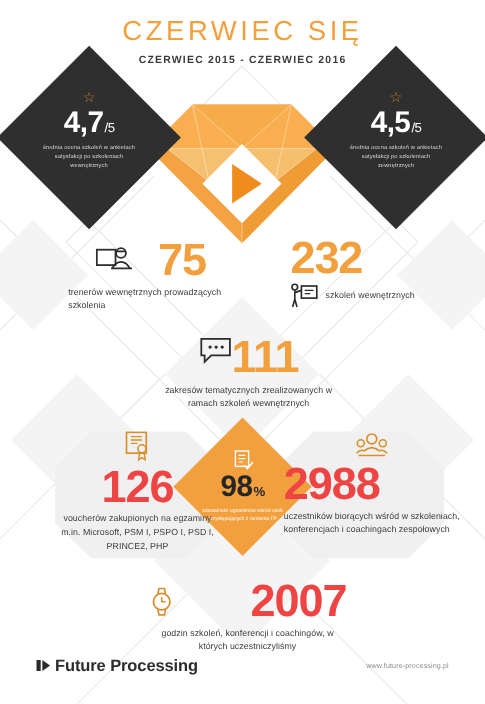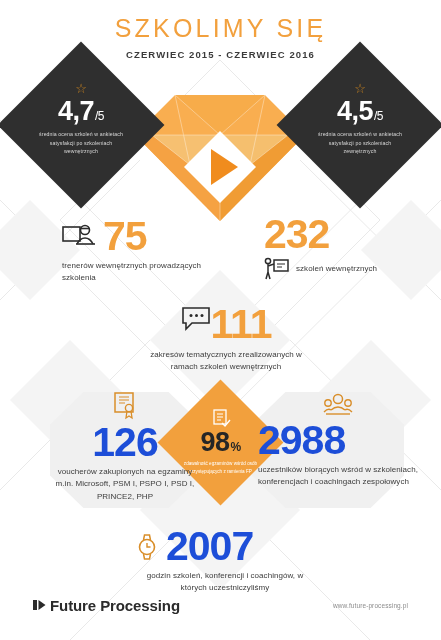--- a/index.html
+++ b/index.html
@@ -52,29 +52,29 @@
 
   
   .gem-wrap{position:absolute;left:120px;top:63px;width:200px;height:160px;z-index:4;}
 
   
   .stat{position:absolute;z-index:7;}
   .stat-num{
     font-size:41px;font-weight:700;line-height:.92;letter-spacing:-1px;
     color:#F2A03D;
   }
-  .stat-num.dark{color:#1d4ed8;}
+  .stat-num.dark{color:#ef4444;}
   .stat-cap{
     font-size:8px;line-height:1.55;color:#3c3c3c;letter-spacing:.05px;
   }
   .icon-svg{display:block;}
 
   
   #stat-75{left:62px;top:218px;width:150px;}
-  #stat-75 .top{display:flex;align-items:center;gap:7px;}
+  #stat-75 .top{display:flex;align-items:center;gap:23px;justify-content:center;}
   #stat-75 .stat-cap{margin-top:4px;}
 
   
   #stat-232{left:264px;top:216px;width:160px;}
   #stat-232 .stat-num{text-align:left;}
   #stat-232 .bottom{display:flex;align-items:center;gap:6px;margin-top:3px;}
 
   
   #stat-111{left:146px;top:306px;width:160px;text-align:center;}
   #stat-111 .top{display:flex;align-items:flex-start;justify-content:center;gap:0;}
@@ -113,21 +113,21 @@
     display:flex;align-items:baseline;letter-spacing:-.5px;
   }
   .pct-num .sym{font-size:12px;font-weight:700;margin-left:1px;}
   .pct-cap{
     color:#ffffff;font-size:4.6px;line-height:1.7;text-align:center;
     margin-top:4px;width:74px;
   }
 
   
   #stat-2007{left:135px;top:528px;width:180px;text-align:center;z-index:7;position:absolute;}
-  #stat-2007 .top{display:flex;align-items:center;justify-content:flex-start;gap:7px;}
+  #stat-2007 .top{display:flex;align-items:center;justify-content:space-between;gap:7px;}
   #stat-2007 .stat-cap{margin-top:4px;}
 
   
   .footer{
     position:absolute;left:0;right:0;bottom:26px;height:18px;z-index:8;
     display:flex;align-items:center;
   }
   .logo{position:absolute;left:33px;display:flex;align-items:center;gap:4px;}
   .logo-mark{display:block;}
   .logo-text{font-size:15px;font-weight:700;color:#2b2b2b;letter-spacing:-.1px;}
@@ -155,21 +155,21 @@
         <polygon points="70,340 130,400 70,460 10,400"></polygon>
         <polygon points="371,340 431,400 371,460 311,400"></polygon>
         <polygon points="220,430 300,510 220,590 140,510"></polygon>
         <polygon points="30,200 80,250 30,300 -20,250"></polygon>
         <polygon points="411,200 461,250 411,300 361,250"></polygon>
       </g>
     </svg>
   </div>
 
   <div class="header">
-    <div class="title">SZKOLIMY SIĘ</div>
+    <div class="title">CZERWIEC SIĘ</div>
     <div class="subtitle">CZERWIEC 2015 - CZERWIEC 2016</div>
   </div>
 
   <div class="gem-wrap">
     <svg width="200" height="160" viewBox="0 0 200 160">
       <polygon points="55,32 145,32 185,72 100,158 15,72" fill="#F6A53F"></polygon>
       <polygon points="55,32 100,72 15,72" fill="#F9B157" opacity=".75"></polygon>
       <polygon points="145,32 185,72 100,72" fill="#F9B157" opacity=".75"></polygon>
       <polygon points="15,72 100,72 100,158" fill="#F4A144" opacity=".85"></polygon>
       <polygon points="185,72 100,72 100,158" fill="#EF9A33" opacity=".85"></polygon>

